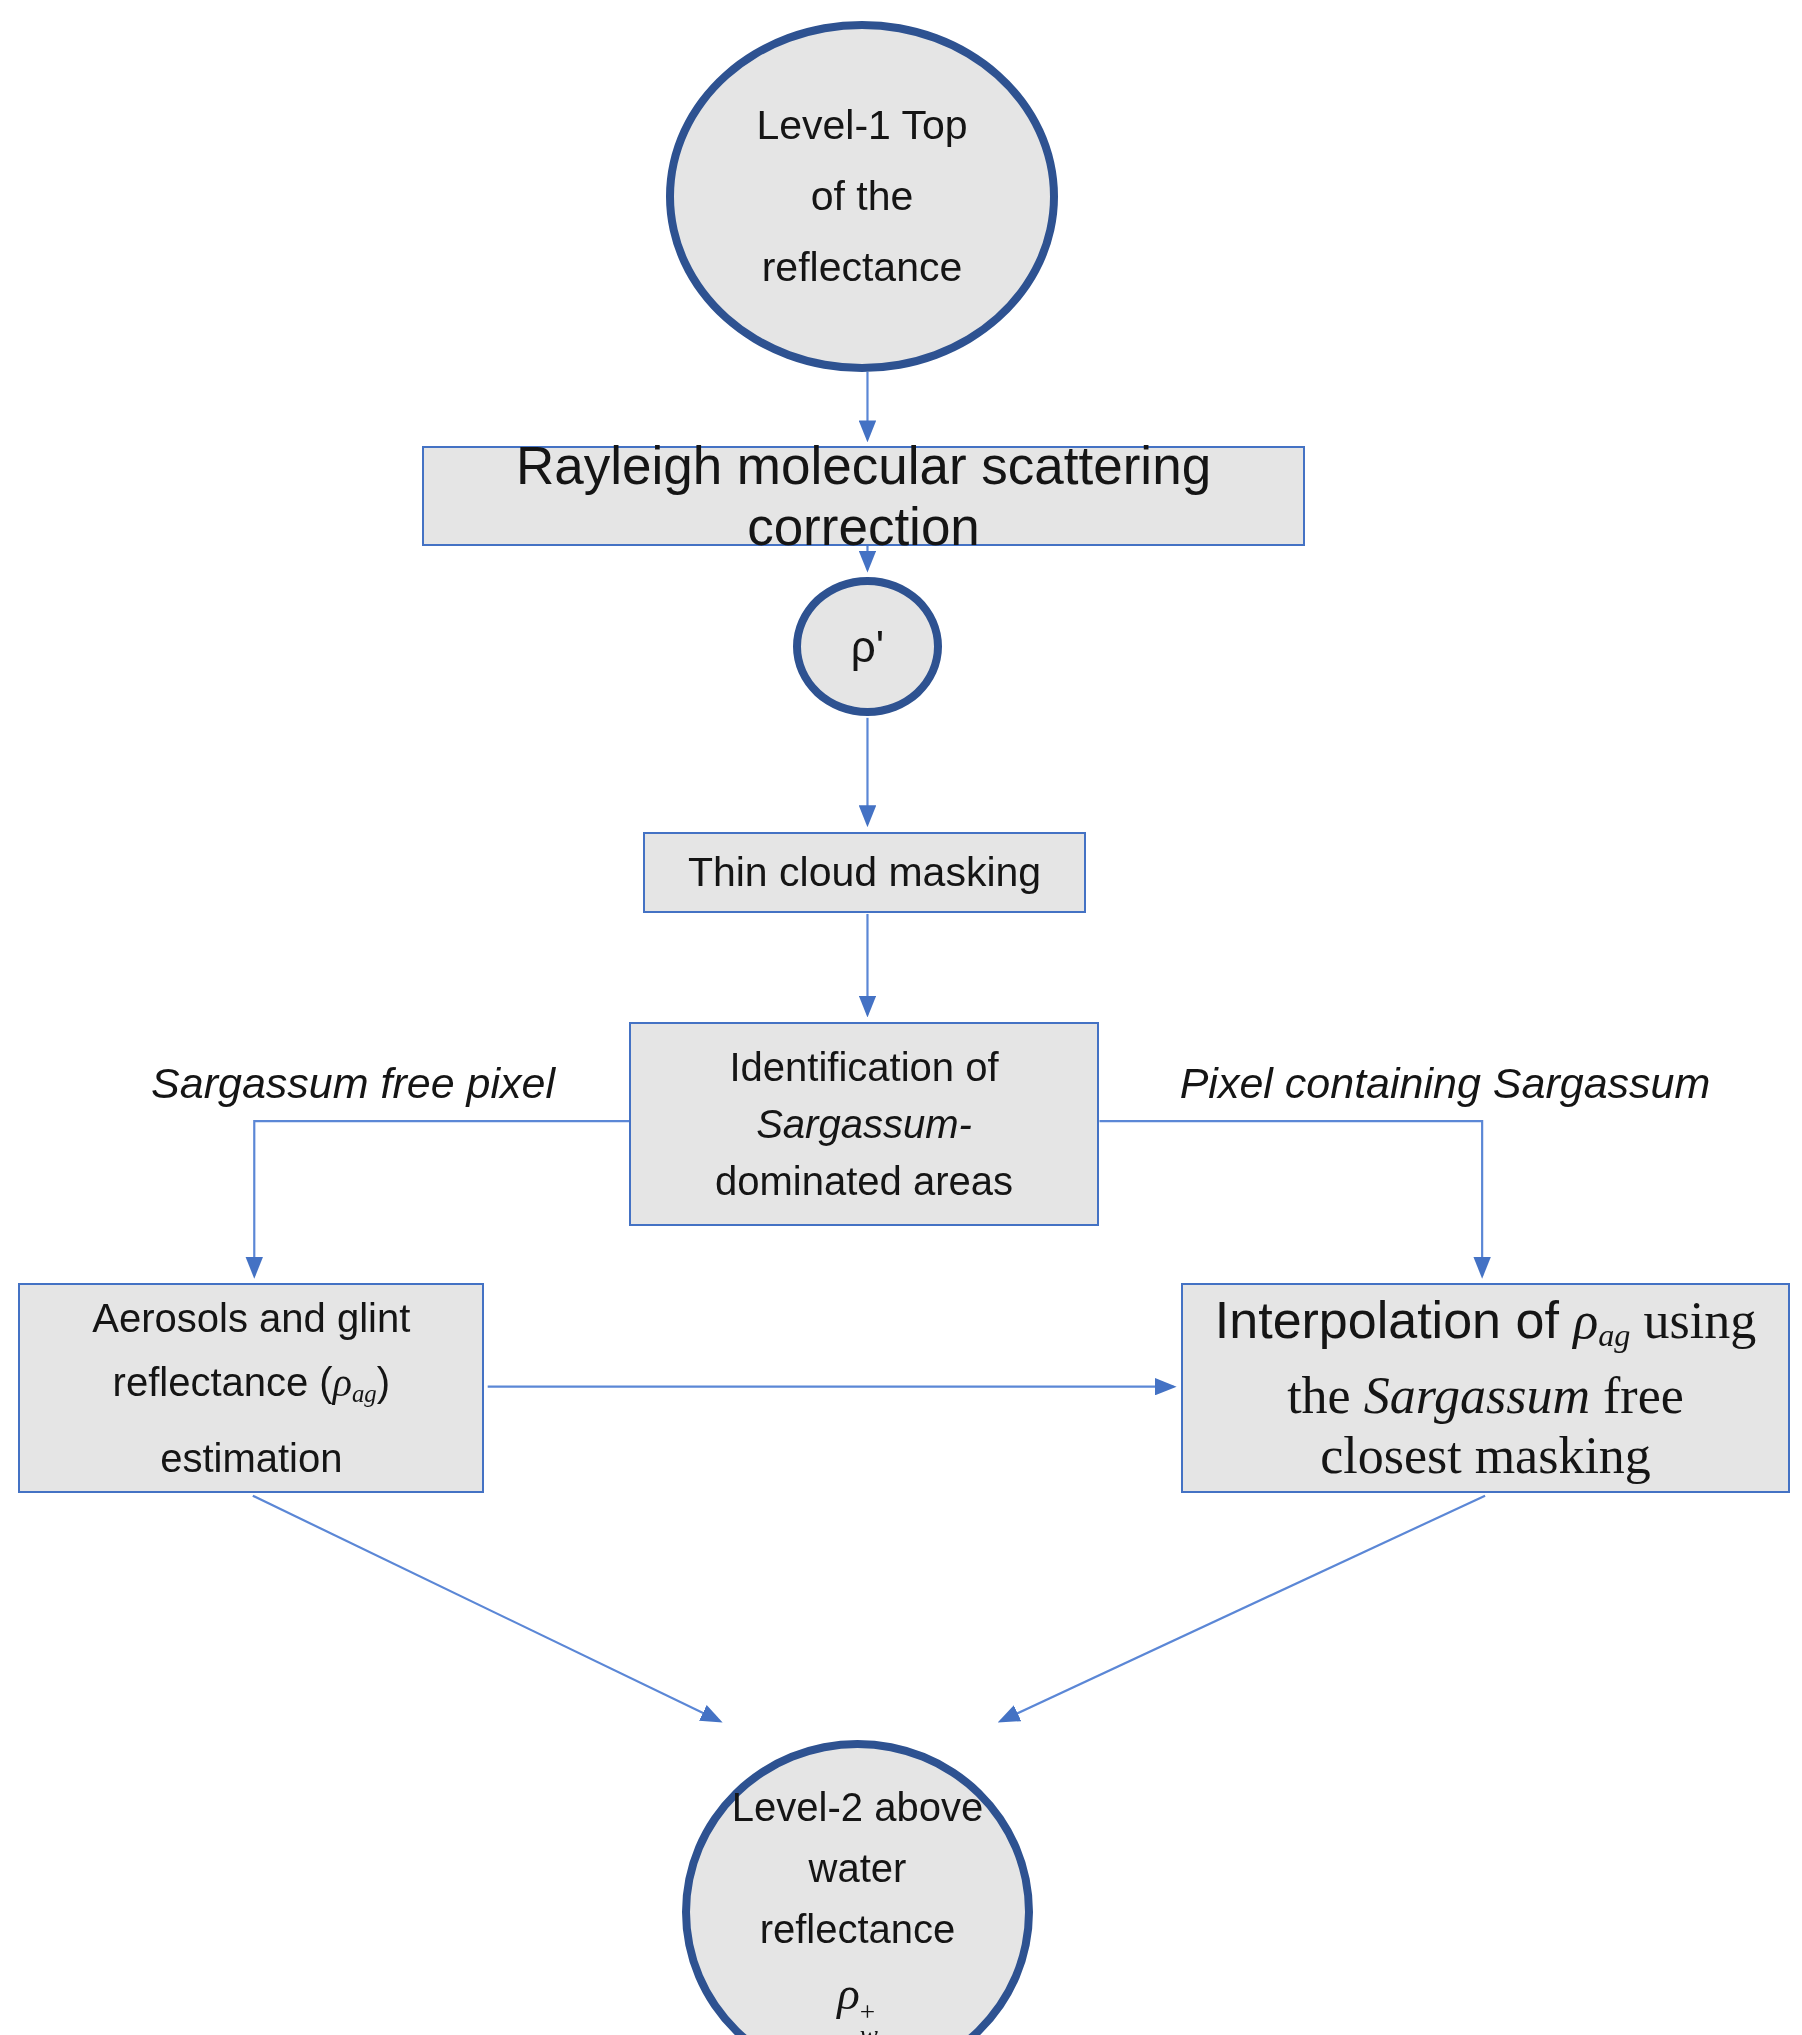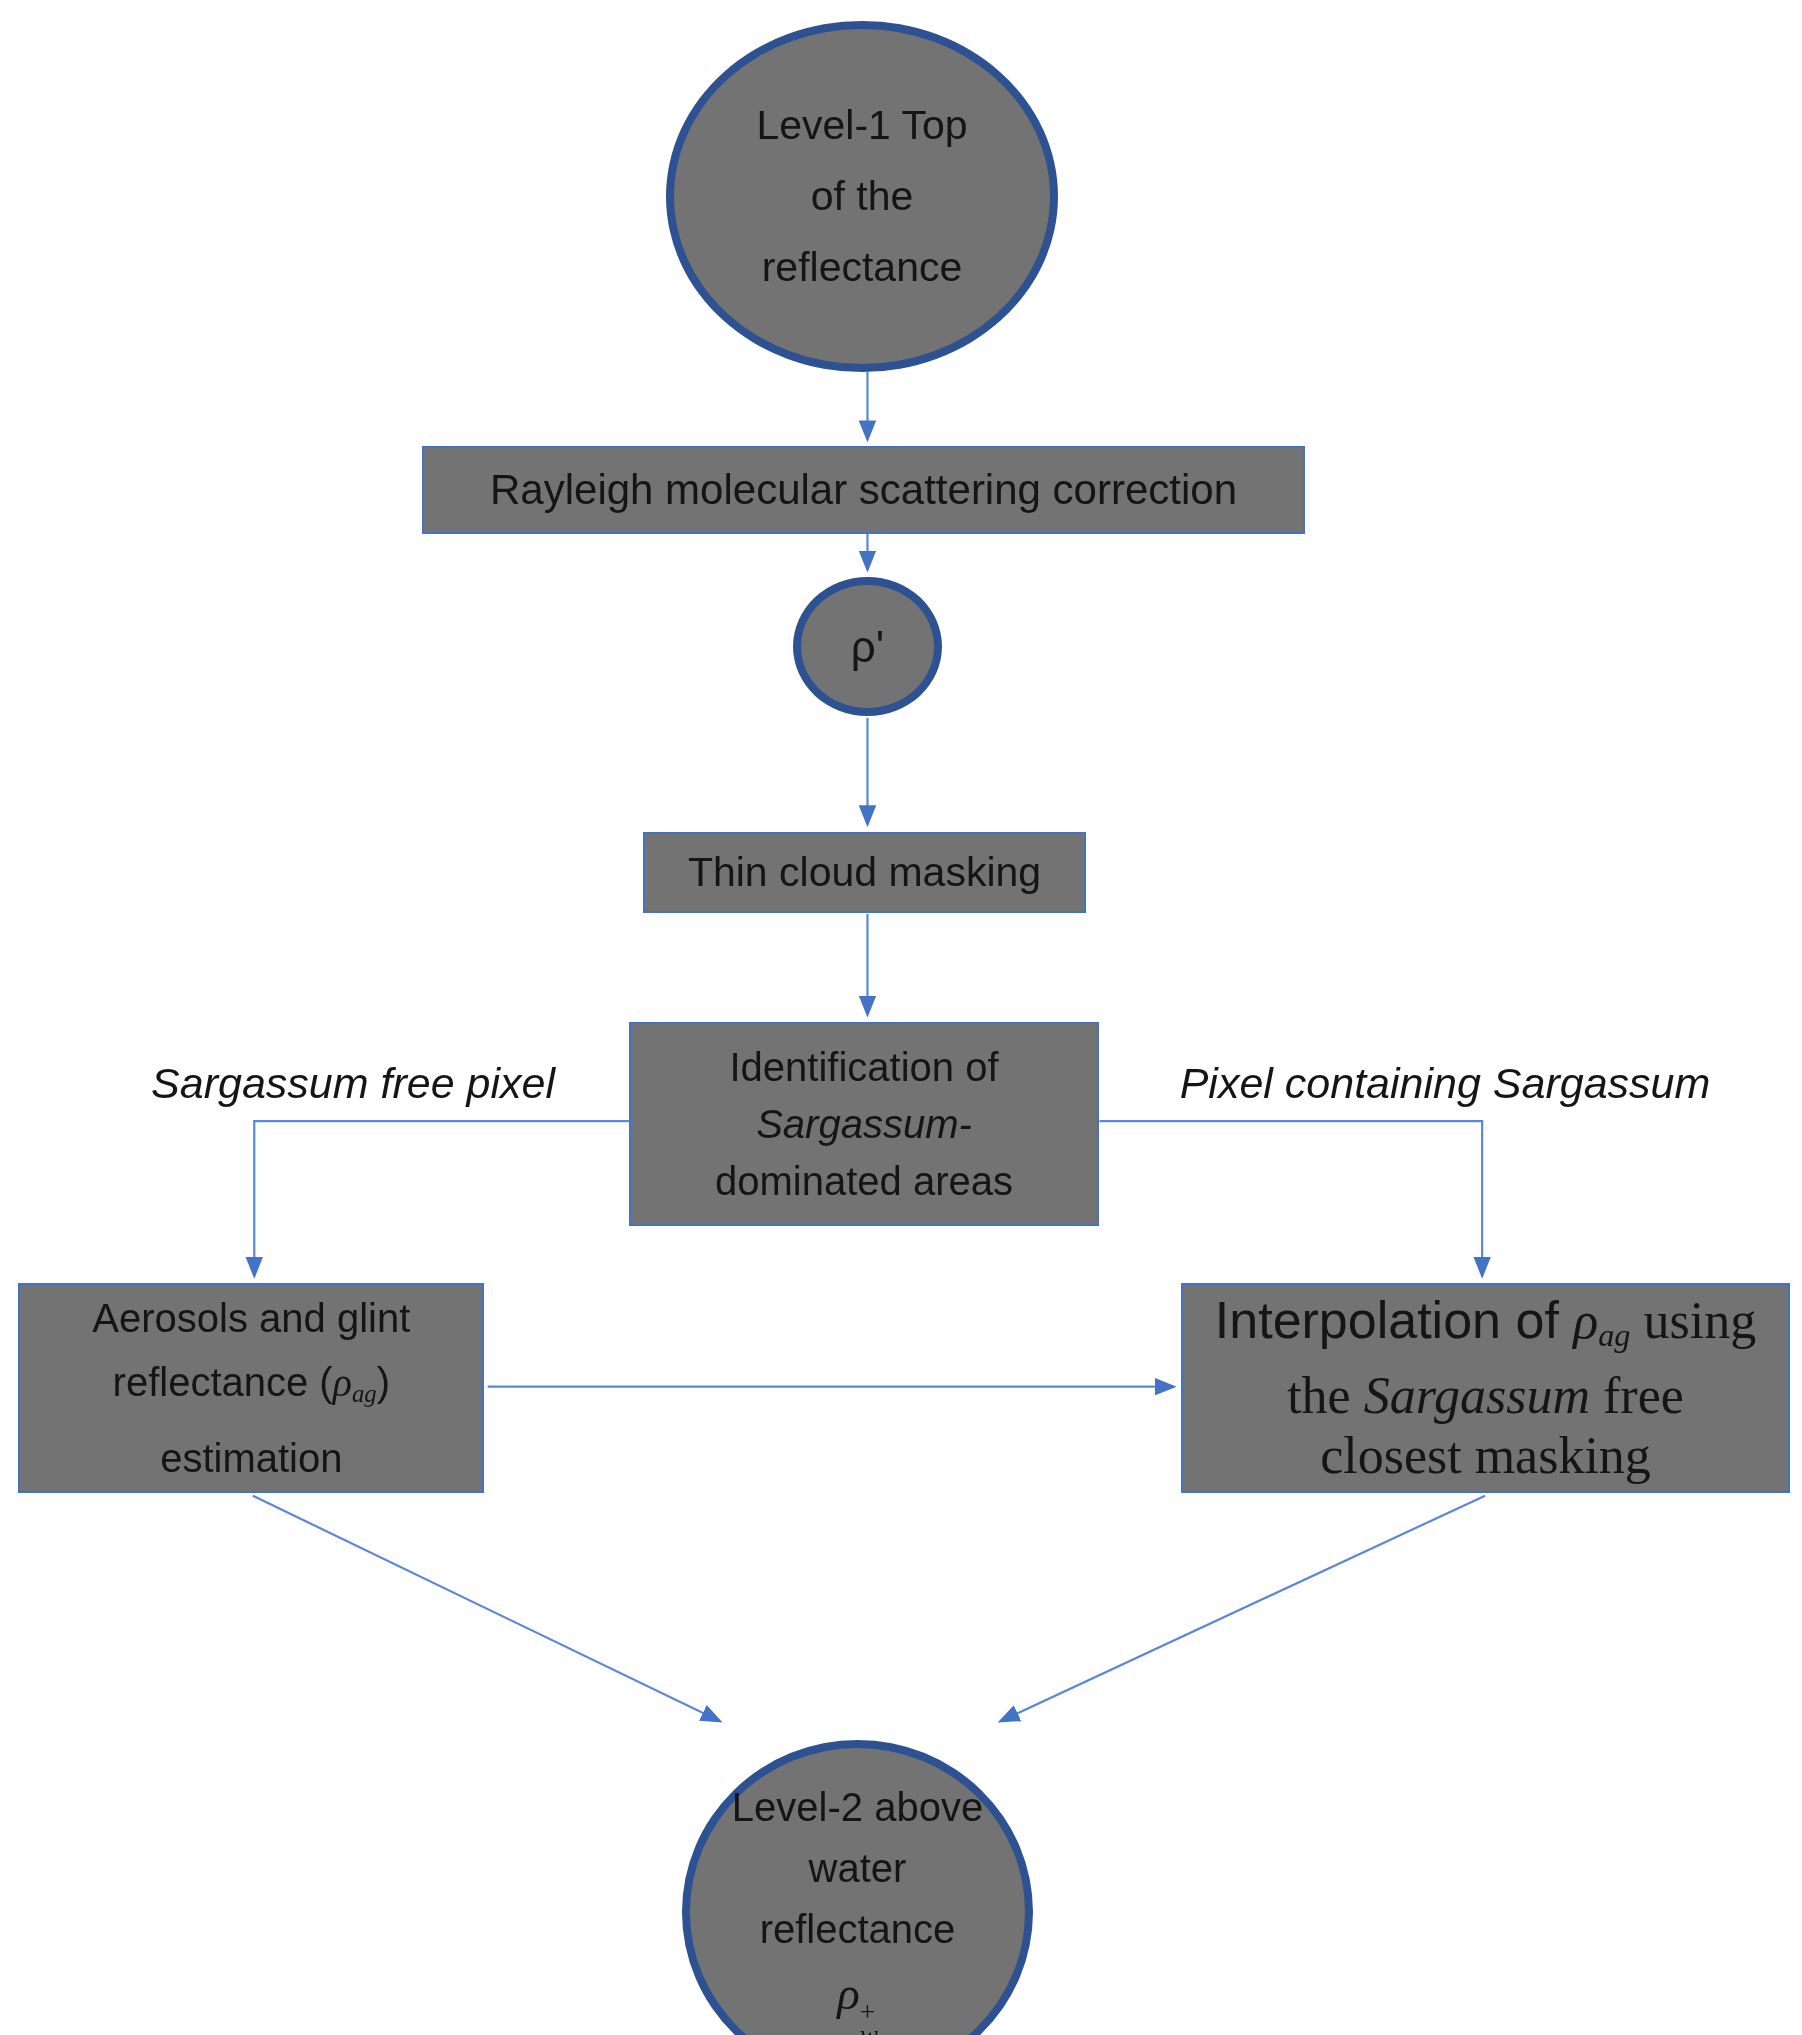--- a/index.html
+++ b/index.html
@@ -13,39 +13,39 @@
     overflow:hidden;
   }
   .connectors{
     position:absolute;
     left:0;top:0;
     width:1803px;height:2035px;
     pointer-events:none;
   }
   .node{
     position:absolute;
-    background:#737373;
+    background:#e5e5e5;
     display:flex;
     flex-direction:column;
     align-items:center;
     justify-content:center;
     text-align:center;
     box-sizing:border-box;
   }
   .ellipse{
     border:8px solid #2e5291;
     border-radius:50%;
   }
   .rect{
     border:2.9px solid #4472c4;
   }
   
   .n-l1{left:666px;top:20.5px;width:392px;height:351px;font-size:41px;line-height:71px;}
   
-  .n-ray{left:422px;top:446px;width:883px;height:88px;font-size:42px;}
+  .n-ray{left:422px;top:446px;width:883px;height:100px;font-size:53px;}
   
   .n-rho{left:793px;top:577px;width:149px;height:139px;font-size:44px;}
   
   .n-thin{left:643px;top:832px;width:443px;height:81px;font-size:41px;}
   
   .n-ident{left:629px;top:1022px;width:470px;height:204px;font-size:40px;line-height:57px;}
   
   .n-aero{left:18.3px;top:1283px;width:466px;height:210px;font-size:40px;line-height:58px;gap:6px;}
   
   .n-interp{left:1181px;top:1283px;width:609px;height:210px;font-size:52px;line-height:60px;}

